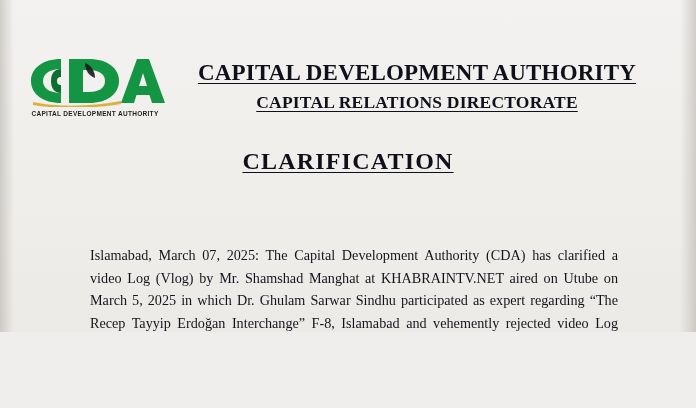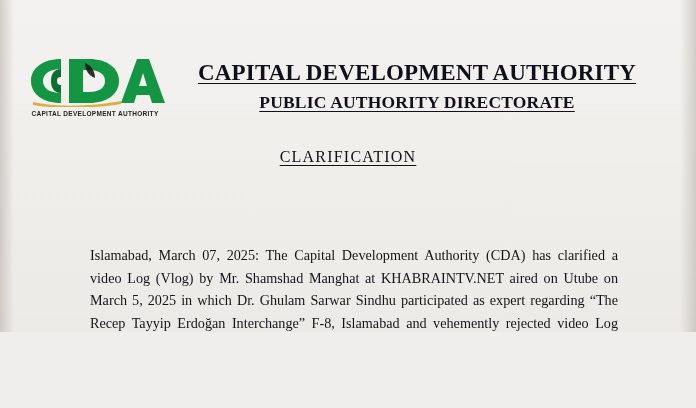--- a/index.html
+++ b/index.html
@@ -92,22 +92,22 @@
     letter-spacing: 0.2px;
     white-space: nowrap;
   }
 
   .clarification {
     position: absolute;
     left: 0;
     right: 0;
     top: 148px;
     text-align: center;
-    font-size: 16px;
-    font-weight: normal;
+    font-size: 24px;
+    font-weight: bold;
     letter-spacing: 1.2px;
     color: #10101a;
     text-decoration: underline;
     text-underline-offset: 3px;
     text-decoration-thickness: 1px;
   }
 
   
   .body-text {
     position: absolute;
@@ -164,21 +164,21 @@
 
       <path d="M8 47 C30 52, 66 52, 96 46 L96 49 C66 54, 30 54, 8 50 Z" fill="#d8a51d" opacity="0.85"></path>
 
       <path d="M60 8 C66 10, 70 16, 70 23 C64 21, 60 15, 60 8 Z" fill="#1a1a1a" opacity="0.9"></path>
     </svg>
     <div class="logo-caption">CAPITAL DEVELOPMENT AUTHORITY</div>
   </div>
 
   <div class="header">
     <div class="org-title">CAPITAL DEVELOPMENT AUTHORITY</div>
-    <div class="org-subtitle">PUBLIC AUTHORITY DIRECTORATE</div>
+    <div class="org-subtitle">CAPITAL RELATIONS DIRECTORATE</div>
   </div>
 
   <div class="clarification">CLARIFICATION</div>
 
   <div class="body-text">
     <p>Islamabad, March 07, 2025: The Capital Development Authority (CDA) has clarified a video Log (Vlog) by Mr. Shamshad Manghat at KHABRAINTV.NET aired on Utube on March 5, 2025 in which Dr. Ghulam Sarwar Sindhu participated as expert regarding “The Recep Tayyip Erdoğan Interchange” F-8, Islamabad and vehemently rejected video Log (Vlog) as the context used in the (Vlog) was premised on deliberate conjecturing and assumptions based on cherry picked surmises which are far from true facts and figures and ultimate aim is only to bring disrepute, discredit and to tarnish the image of CDA.</p>
   </div>
 
 
 </div>

